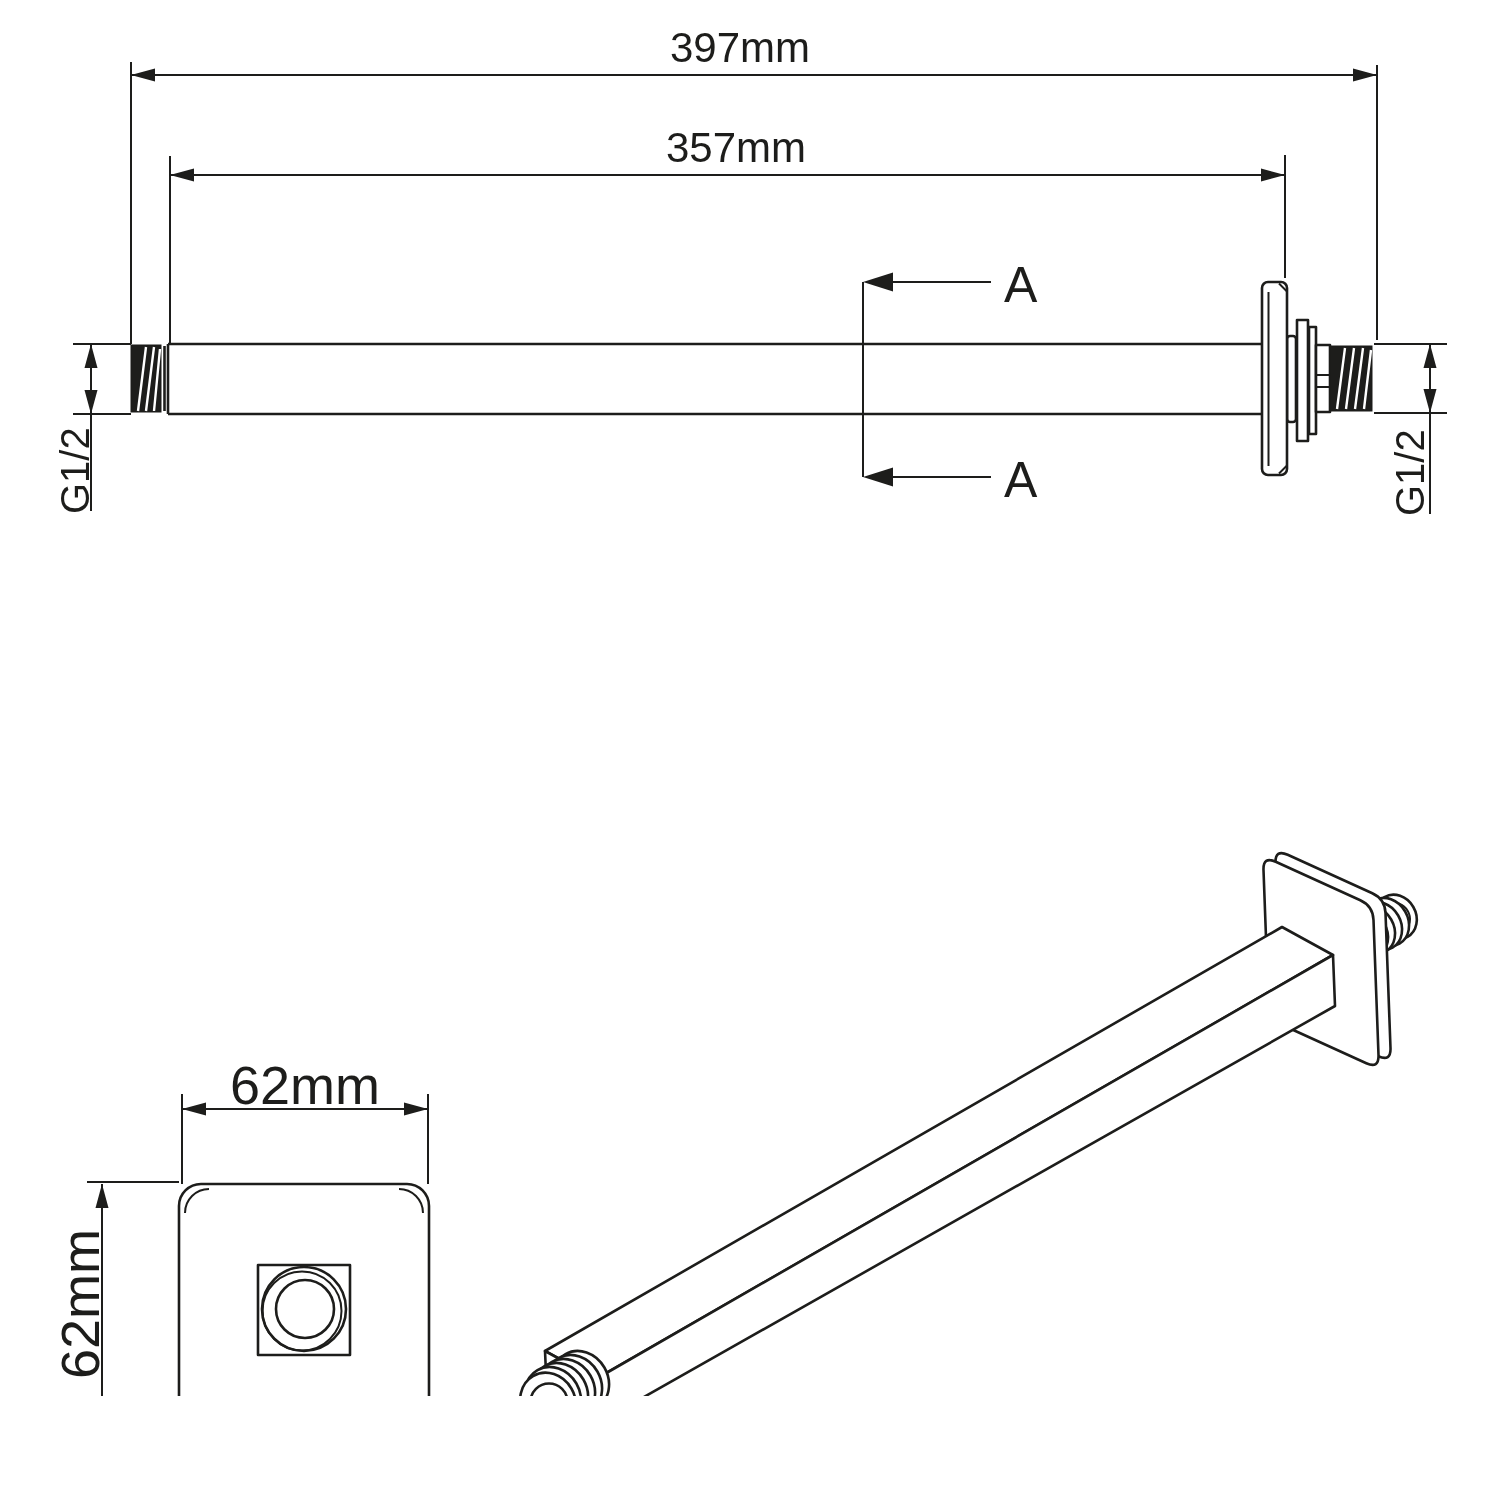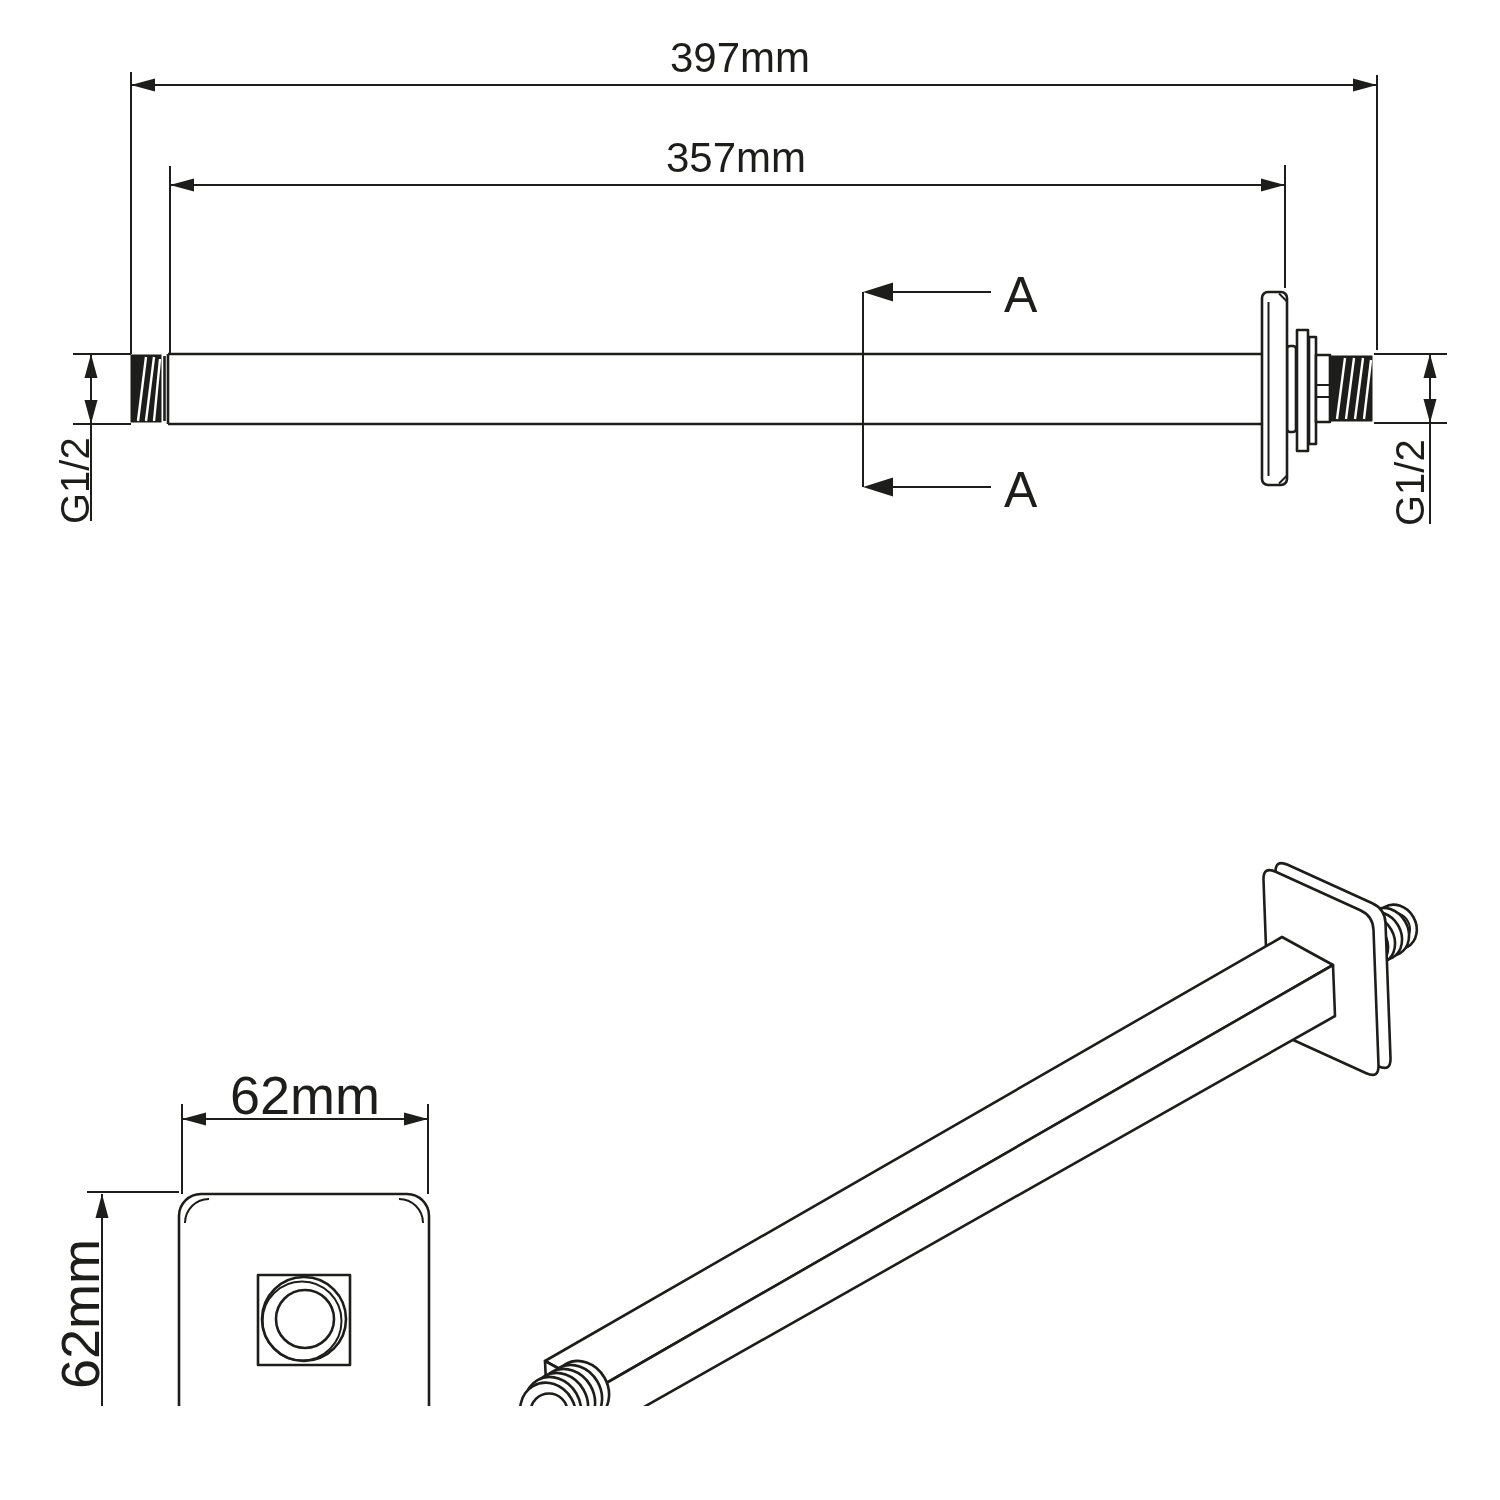--- a/index.html
+++ b/index.html
@@ -1,16 +1,16 @@
 <!DOCTYPE html>
 <html><head>
 <meta charset="utf-8">
 <style>
   html,body{margin:0;padding:0;background:#ffffff;}
-  .canvas{position:relative;width:1500px;height:1396px;background:#ffffff;overflow:hidden;margin-top:10px;}
+  .canvas{position:relative;width:1500px;height:1396px;background:#ffffff;overflow:hidden;}
   svg{display:block;}
   .ln{fill:none;stroke:#1d1d1b;stroke-width:2.6;stroke-linejoin:round;}
   .dl{fill:none;stroke:#1d1d1b;stroke-width:2;}
   .wf{fill:#ffffff;stroke:#1d1d1b;stroke-width:2.6;stroke-linejoin:round;}
   .bk{fill:#1d1d1b;stroke:#1d1d1b;stroke-width:1;}
   .wh{fill:none;stroke:#ffffff;stroke-width:2.4;}
   .ar{fill:#1d1d1b;stroke:none;}
   .txt{fill:#1d1d1b;font-family:"Liberation Sans",sans-serif;}
   .t42{font-size:42px;}
   .t50{font-size:50px;}

